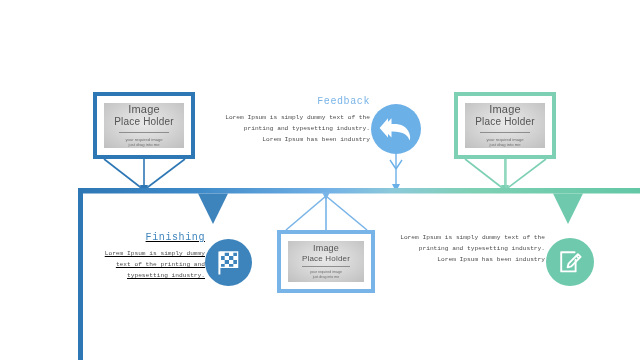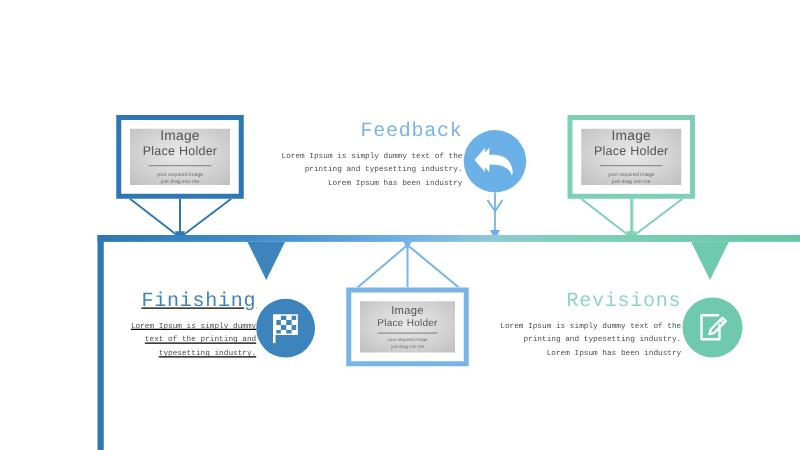--- a/index.html
+++ b/index.html
@@ -64,21 +64,21 @@
 
   .ph-sm .ph-title { font-size: 9px; }
   .ph-sm .ph-title .l2 { font-size: 8px; }
   .ph-sm .ph-rule { width: 62%; margin: 3px 0 3px; }
   .ph-sm .ph-sub { font-size: 3.6px; }
 
   
   .block { position: absolute; }
   .block-title {
     font-family: "Liberation Mono", monospace;
-    font-size: 16px;
+    font-size: 10px;
     letter-spacing: .6px;
     margin-bottom: 5px;
   }
   .block-body {
     font-family: "Liberation Mono", monospace;
     font-size: 6.2px;
     color: #4d4d4d;
     line-height: 1.78;
   }
   .ta-right { text-align: right; }
@@ -234,21 +234,20 @@
       </div>
       <div class="ph-rule"></div>
       <div class="ph-sub">
         <span>your required image</span><br>
         <span>just drag into me</span>
       </div>
     </div>
   </div>
 
   <div class="block ta-right" style="left:385px; top:230px; width:160px;">
-    <div class="block-title" style="color:#8ed7bd;">Revisions</div>
     <div class="block-body">
       <span>Lorem Ipsum is simply dummy text of the</span><br>
       <span>printing and typesetting industry.</span><br>
       <span>Lorem Ipsum has been industry</span>
     </div>
   </div>
 
   <div class="badge" style="left:546px; top:236px; width:48px; height:48px; background:#6fc9ac;">
     <svg width="28" height="28" viewBox="0 0 28 28">
       <path d="M18.6 4.2 L5.2 4.2 L5.2 23.4 L19.6 23.4 L19.6 11.8" fill="none" stroke="#ffffff" stroke-width="1.9" stroke-linejoin="round" stroke-linecap="round"></path>

